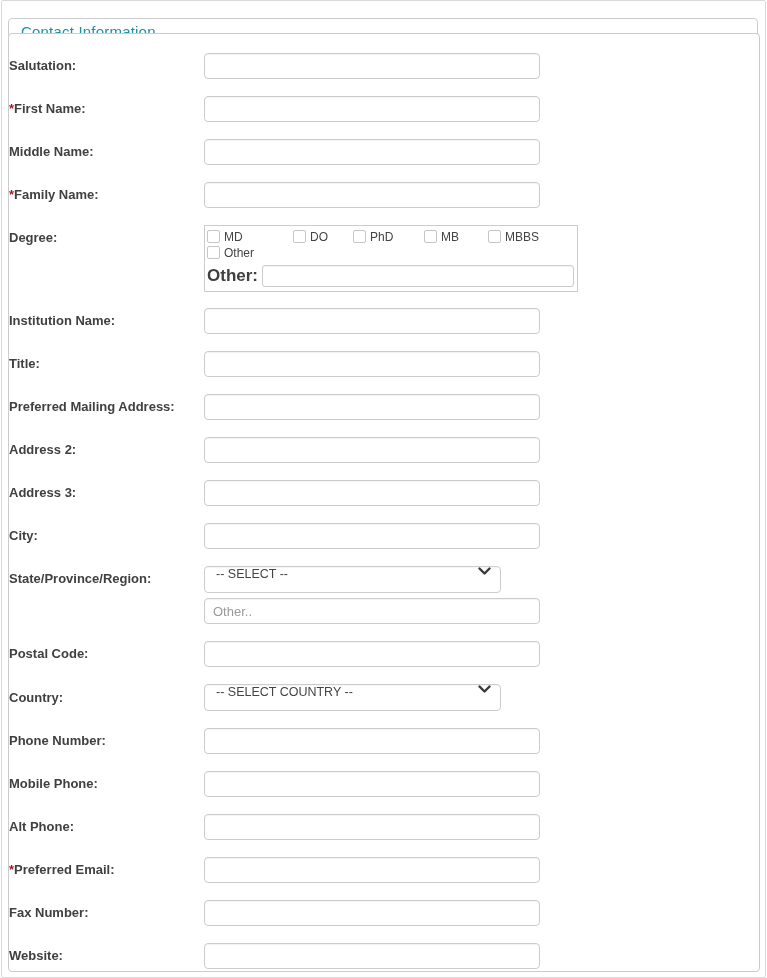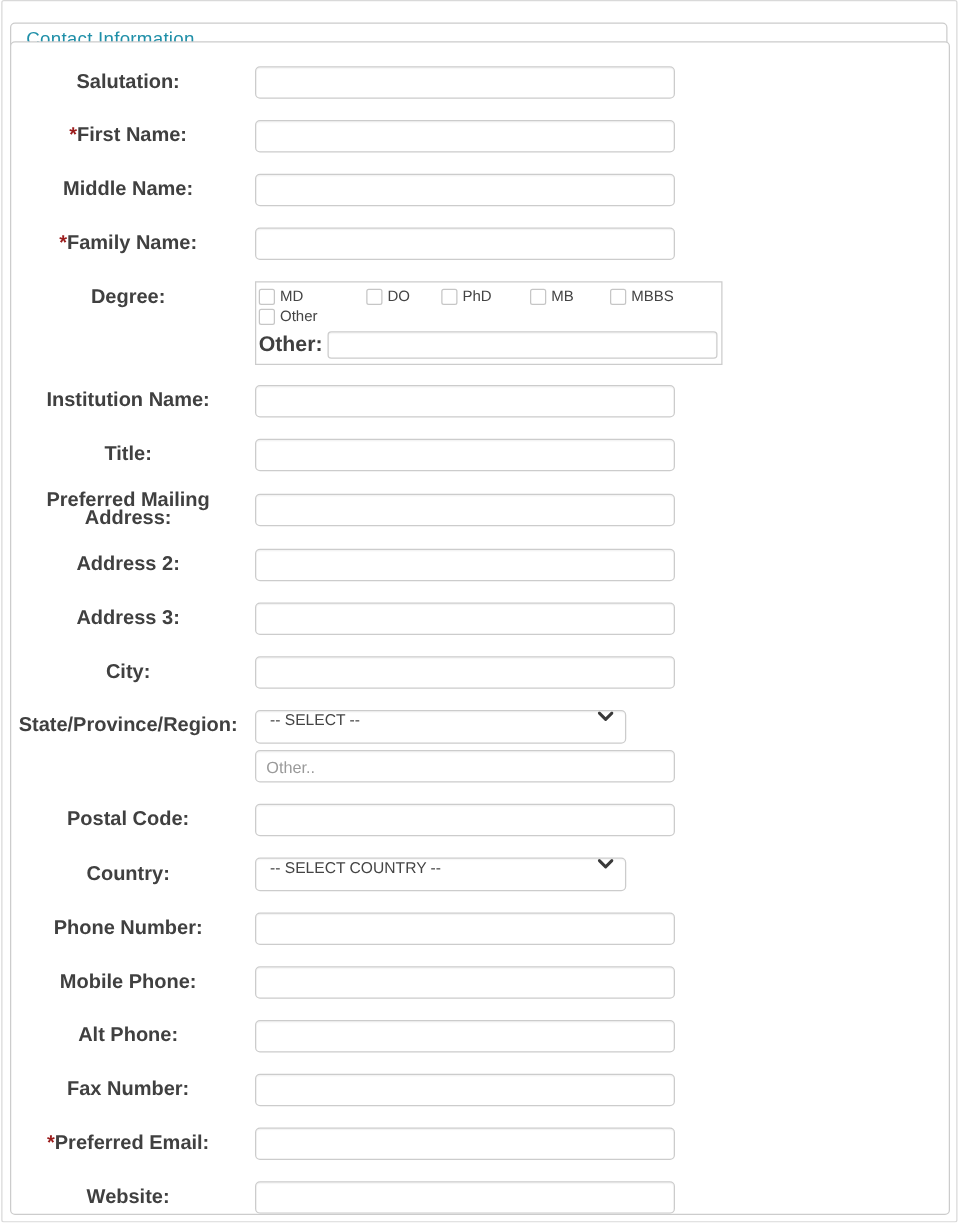--- a/index.html
+++ b/index.html
@@ -19,22 +19,22 @@
   }
   .title-text{color:#1f8fa8;font-size:15px;letter-spacing:.2px;}
   .panel-body{
     position:absolute;top:32px;left:6px;right:5px;bottom:5px;
     border:1px solid #ccc;border-radius:4px;background:#fff;
     padding-top:19px;box-sizing:border-box;overflow:hidden;
   }
   .row{display:flex;align-items:center;margin-bottom:17px;}
   .row.align-top{align-items:flex-start;}
   .label-col{
-    width:187px;flex:0 0 187px;text-align:center;padding-right:8px;
-    font-size:16px;font-weight:bold;color:#404040;line-height:14px;
+    width:187px;flex:0 0 187px;text-align:left;padding-right:8px;
+    font-size:13px;font-weight:bold;color:#404040;line-height:14px;
   }
   .row.align-top .label-col{padding-top:6px;}
   .req{color:#9b1c1c;font-weight:bold;}
   .text-input{
     width:336px;height:26px;box-sizing:border-box;
     border:1px solid #ccc;border-radius:4px;background:#fff;
     box-shadow:inset 0 1px 1px rgba(0,0,0,.05);
     font-family:"Liberation Sans",sans-serif;font-size:13px;color:#333;
     padding:0 8px;outline:none;
   }
@@ -48,21 +48,21 @@
   }
   .select-text{font-size:12.5px;color:#444;}
   .chevron{display:flex;align-items:center;}
   .stack{display:flex;flex-direction:column;}
   .stack .text-input{margin-top:5px;}
   .degree-box{
     width:374px;box-sizing:border-box;border:1px solid #ccc;background:#fff;
     padding:3px 2px 4px 2px;
   }
   .cb-row{display:flex;align-items:center;height:16px;}
-  .cb-item{display:flex;align-items:flex-end;box-sizing:border-box;}
+  .cb-item{display:flex;align-items:flex-start;box-sizing:border-box;}
   .cb-item.w1{width:86px;}.cb-item.w2{width:60px;}.cb-item.w3{width:71px;}.cb-item.w4{width:64px;}
   .checkbox{
     appearance:none;-webkit-appearance:none;margin:0 4px 0 0;
     width:13px;height:13px;border:1px solid #c6c6c6;border-radius:2px;
     background:#fff;cursor:pointer;flex:0 0 13px;
   }
   .cb-label{font-size:12px;color:#444;}
   .other-row{display:flex;align-items:center;margin-top:4px;}
   .other-label{font-size:17px;font-weight:bold;color:#404040;margin-right:4px;white-space:nowrap;}
   .other-input{
@@ -214,26 +214,26 @@
       <div class="label-col">Mobile Phone:</div>
       <input class="text-input" type="text" value="" style="">
     </div>
 
     <div class="row">
       <div class="label-col">Alt Phone:</div>
       <input class="text-input" type="text" value="" style="">
     </div>
 
     <div class="row">
+      <div class="label-col"><span class="req">*</span><span>Preferred Email:</span></div>
+      <input class="text-input" type="text" value="" style="">
+    </div>
+
+    <div class="row">
       <div class="label-col">Fax Number:</div>
-      <input class="text-input" type="text" value="" style="">
-    </div>
-
-    <div class="row">
-      <div class="label-col"><span class="req">*</span><span>Preferred Email:</span></div>
       <input class="text-input" type="text" value="" style="">
     </div>
 
     <div class="row">
       <div class="label-col">Website:</div>
       <input class="text-input" type="text" value="" style="">
     </div>
 
   </div>
 </div>

